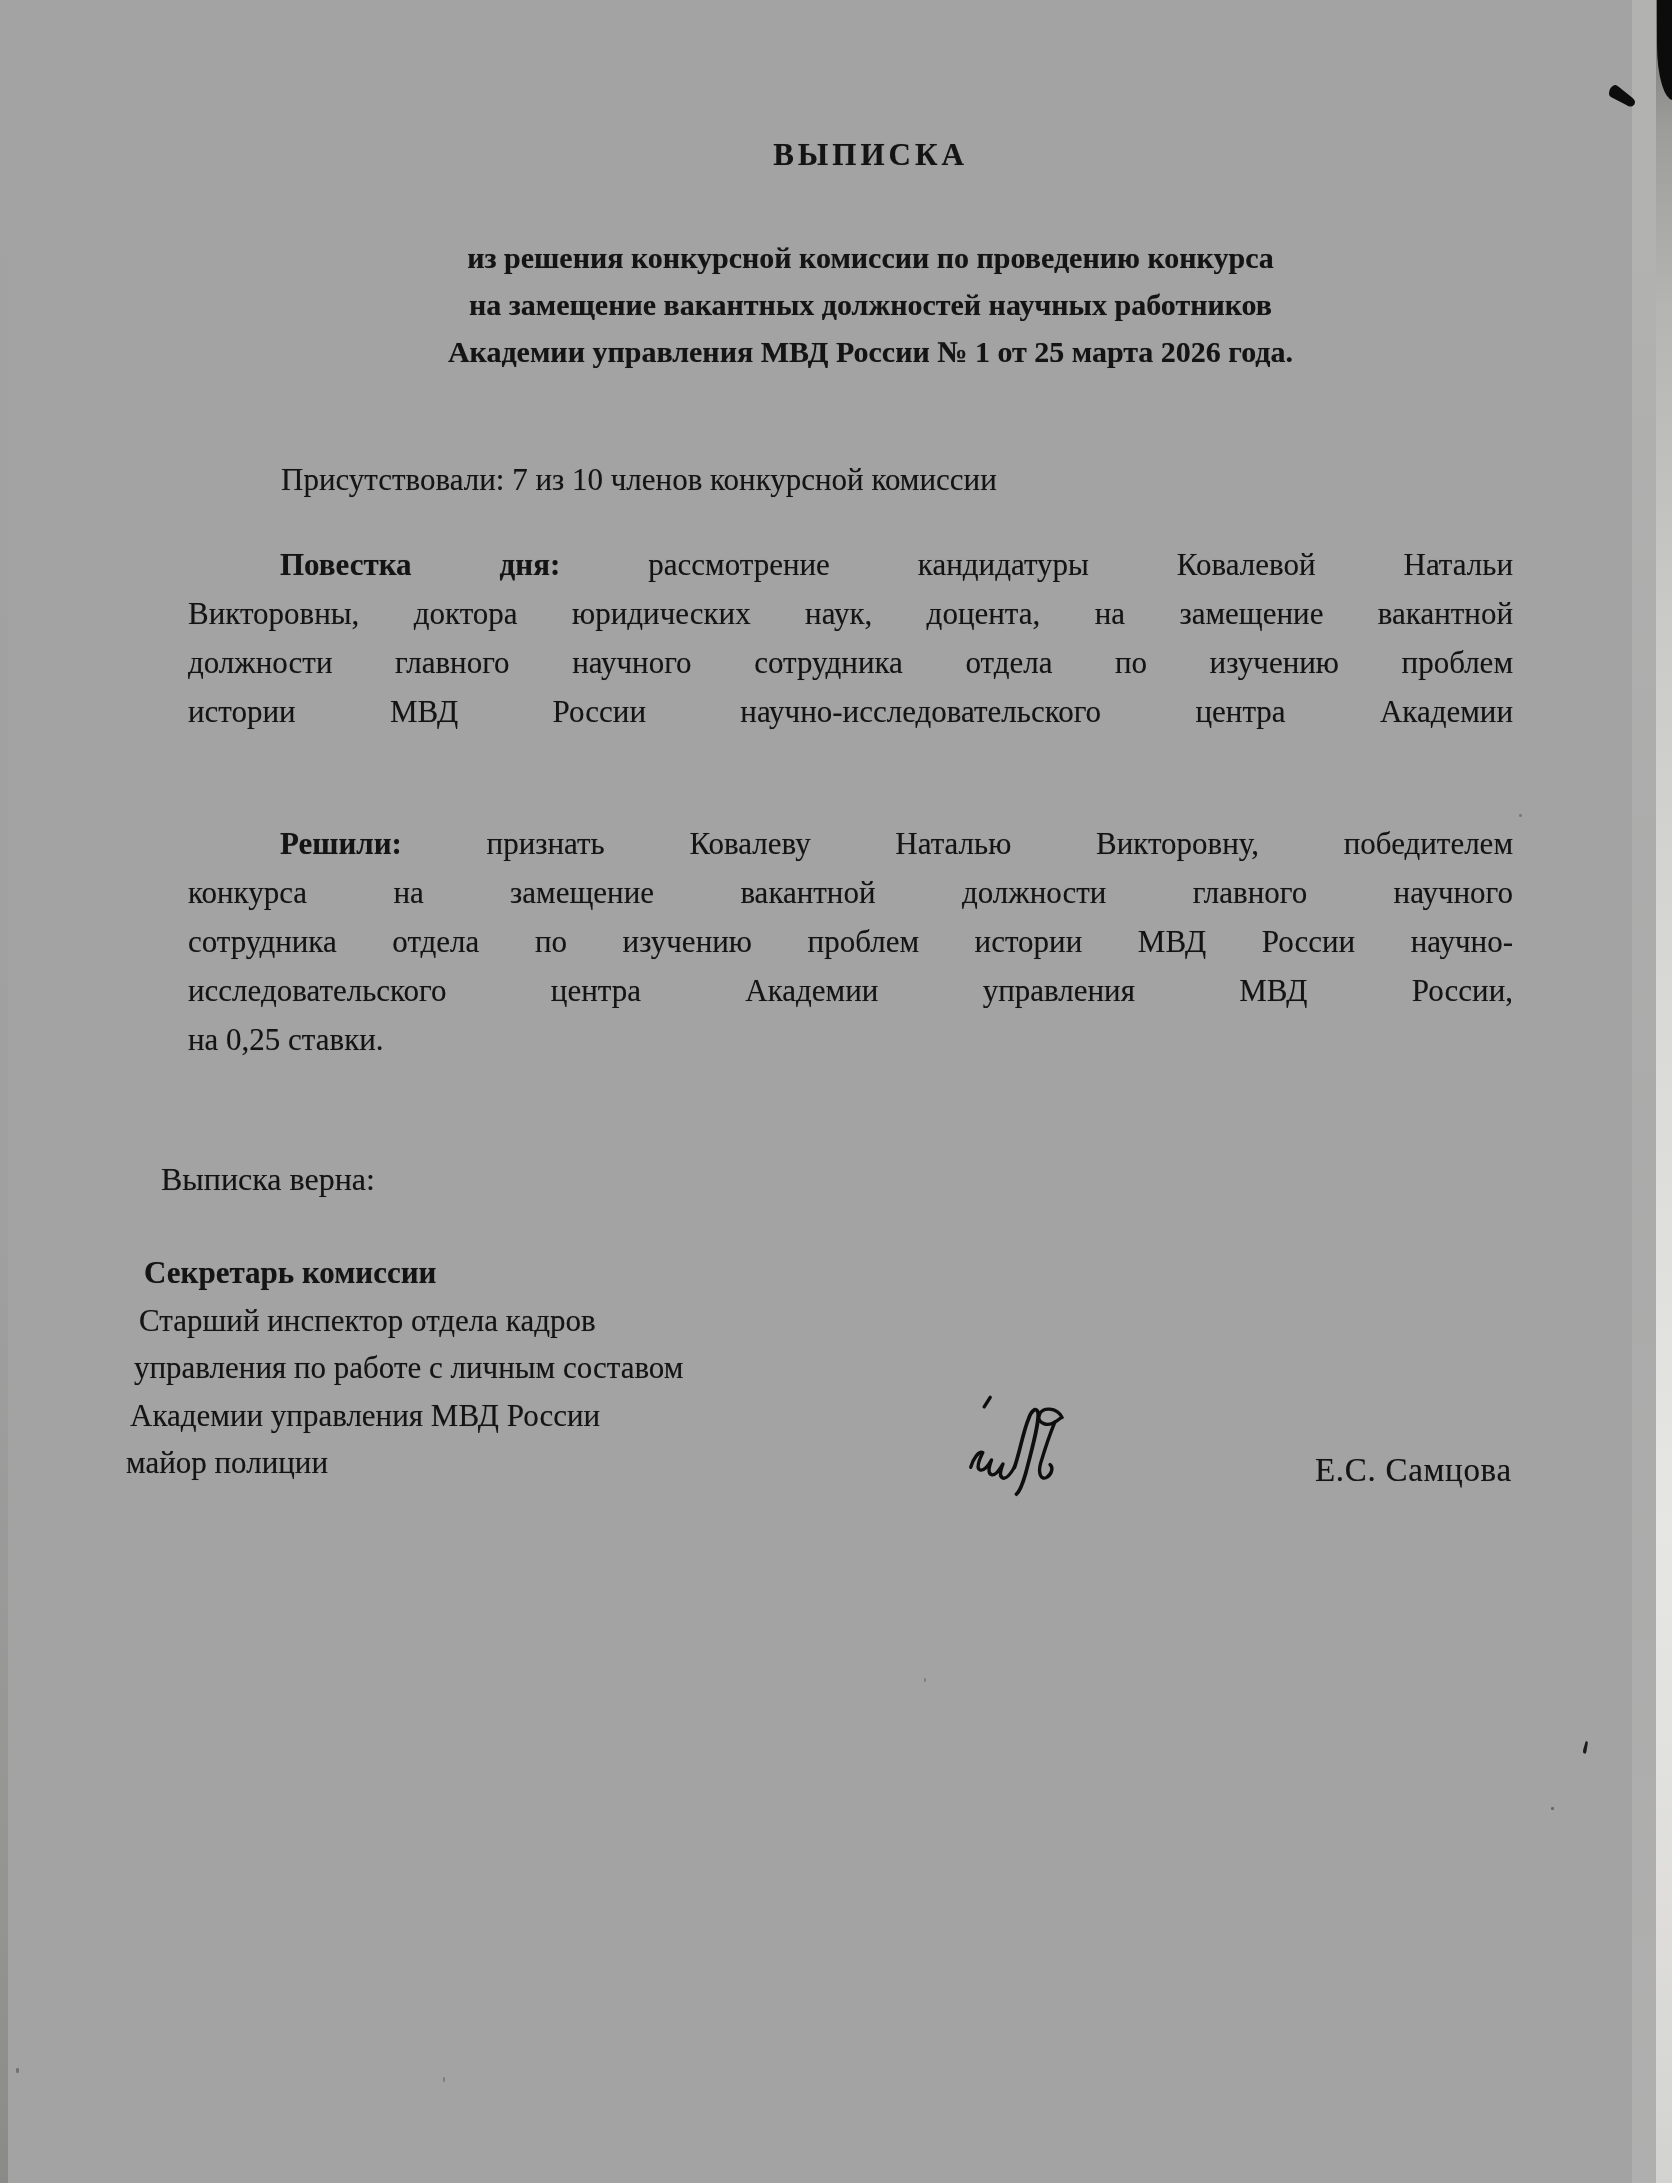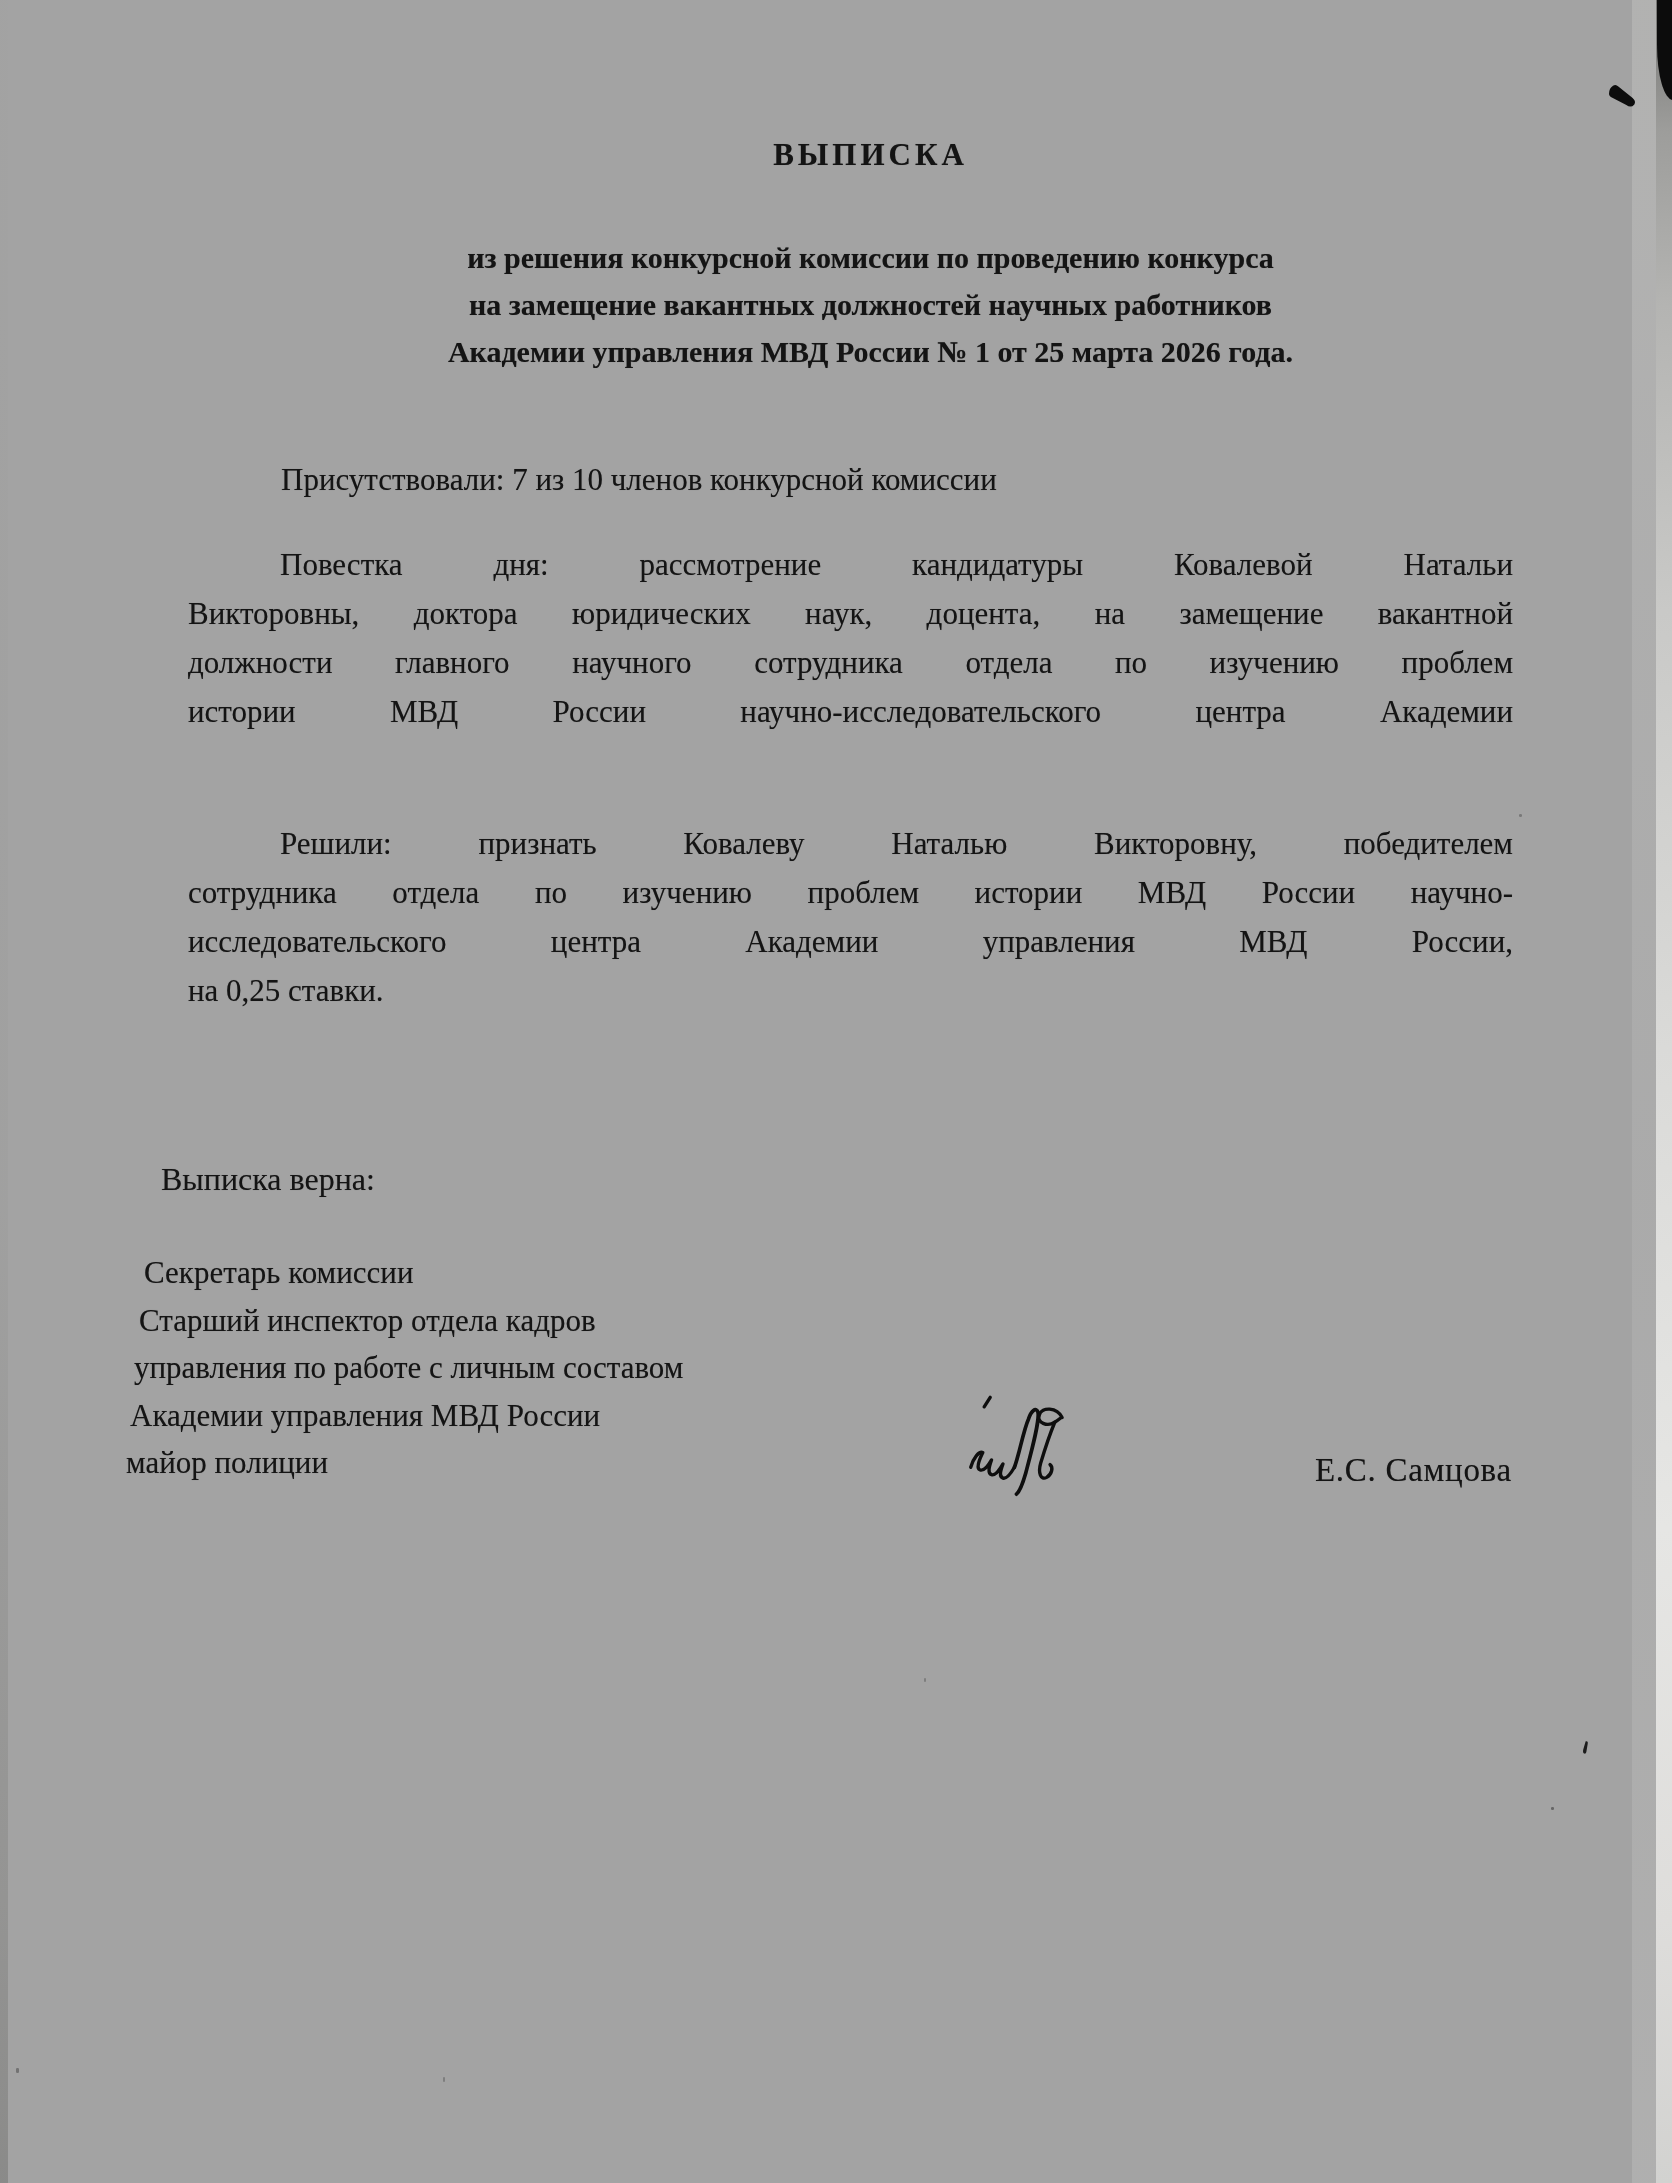--- a/index.html
+++ b/index.html
@@ -44,21 +44,21 @@
     position:absolute;left:281px;top:462px;width:1205px;
     font-size:31px;line-height:36px;
   }
   .para{
     position:absolute;left:188px;width:1325px;
     font-size:31px;line-height:49px;
   }
   .para .jline{ text-align:justify; text-align-last:justify; text-justify:inter-word; }
   .para .lastline{ text-align:left; }
   .para .indent{ padding-left:92px; }
-  .bold{ font-weight:400; }
+  .bold{ font-weight:700; }
   .certify{
     position:absolute;left:161px;top:1161px;
     font-size:32px;
   }
   .sigline{ position:absolute;font-size:31px;white-space:nowrap; }
   .signame{
     position:absolute;left:1315px;top:1452px;
     font-size:33px;letter-spacing:0.7px;white-space:nowrap;
   }
   .handsig{ position:absolute;left:964px;top:1392px; }
@@ -91,20 +91,21 @@
 
   <div class="para txt" style="top:540px;">
     <div class="jline indent"><span class="bold">Повестка дня:</span> <span>рассмотрение кандидатуры Ковалевой Натальи</span></div>
     <div class="jline">Викторовны, доктора юридических наук, доцента, на замещение вакантной</div>
     <div class="jline">должности главного научного сотрудника отдела по изучению проблем</div>
     <div class="jline">истории МВД России научно-исследовательского центра Академии</div>
   </div>
 
   <div class="para txt" style="top:819px;">
     <div class="jline indent"><span class="bold">Решили:</span> <span>признать Ковалеву Наталью Викторовну, победителем</span></div>
+    <div class="jline">конкурса на замещение вакантной должности главного научного</div>
     <div class="jline">сотрудника отдела по изучению проблем истории МВД России научно-</div>
     <div class="jline">исследовательского центра Академии управления МВД России,</div>
     <div class="lastline">на 0,25 ставки.</div>
   </div>
 
   <div class="certify txt">Выписка верна:</div>
 
   <div class="sigline bold txt" style="left:144px;top:1255px;text-align:right;">Секретарь комиссии</div>
   <div class="sigline txt" style="left:139px;top:1303px;">Старший инспектор отдела кадров</div>
   <div class="sigline txt" style="left:134px;top:1350px;">управления по работе с личным составом</div>

